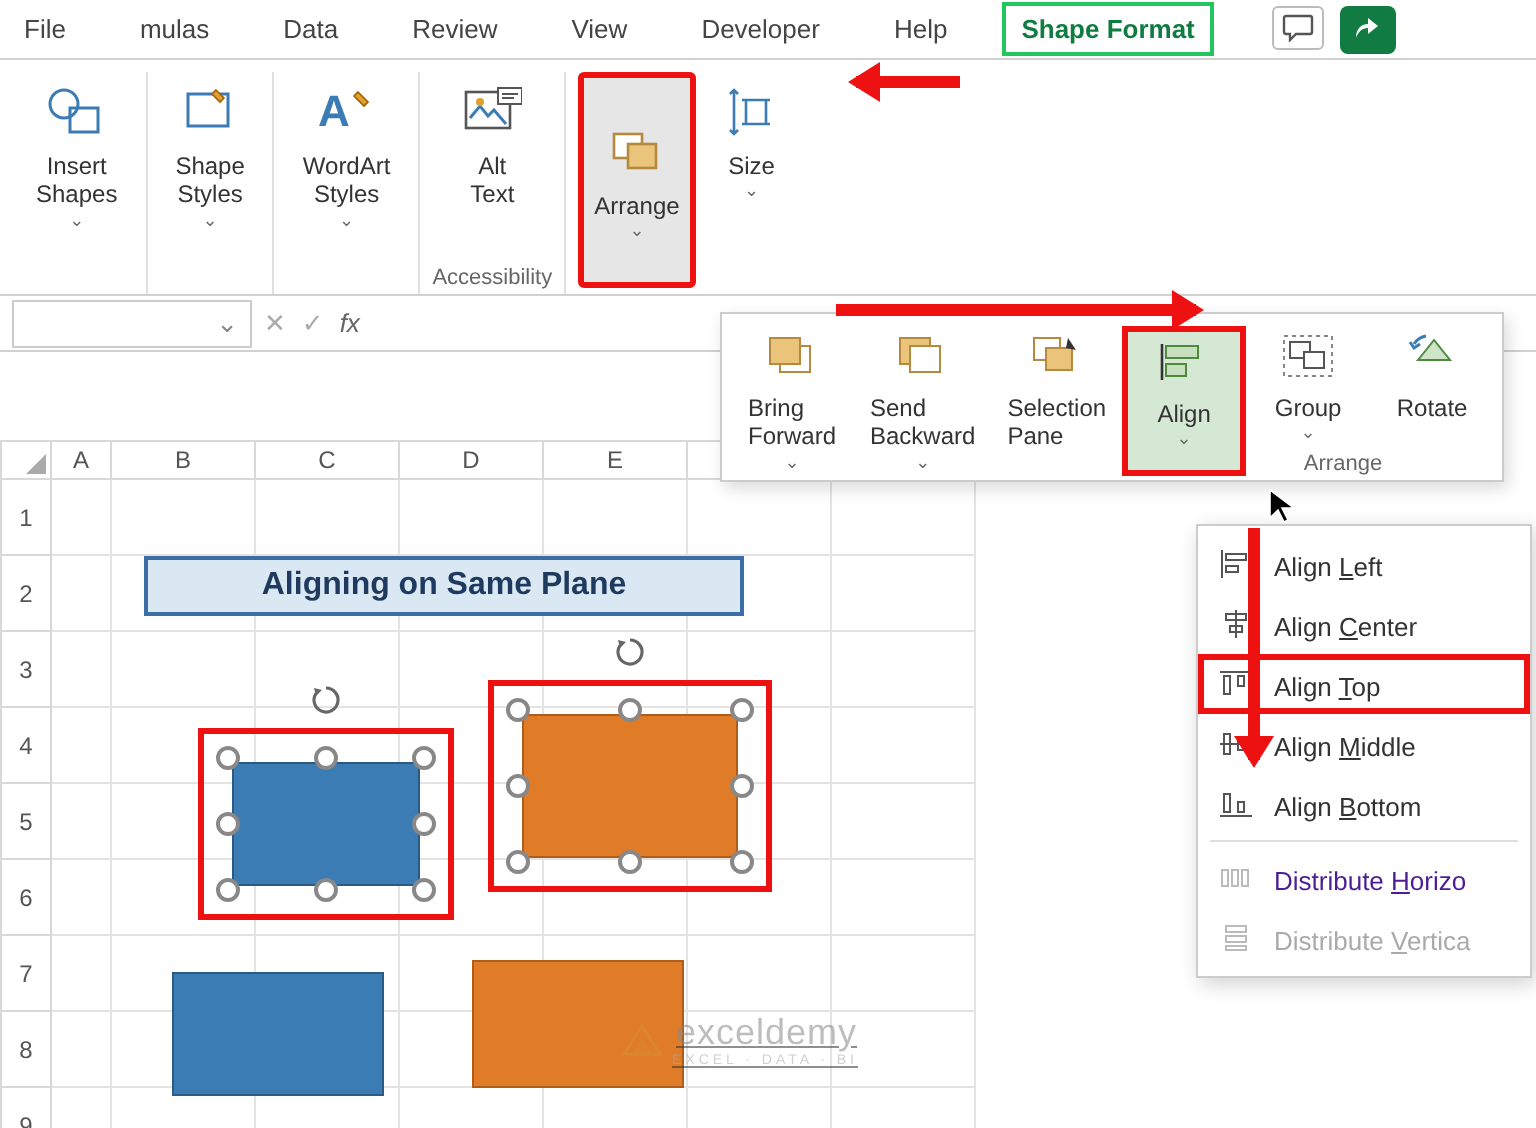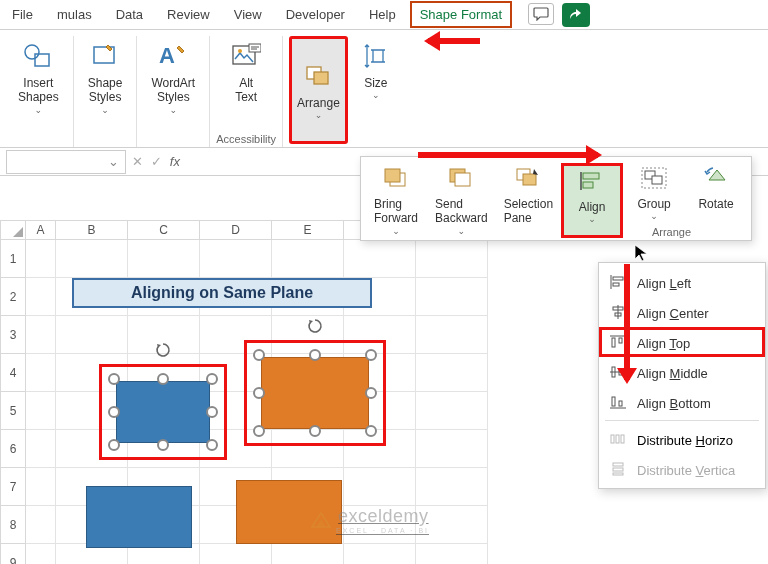--- a/index.html
+++ b/index.html
@@ -1,21 +1,21 @@
 <!DOCTYPE html>
 <html><head>
 <meta charset="utf-8">
 <style>
   * { box-sizing: border-box; margin: 0; padding: 0; font-family: 'Segoe UI', Arial, sans-serif; }
   body { background: #fff; width: 768px; height: 564px; overflow: hidden; position: relative; color: #333; font-size: 13px; }
   
   
-  .tabs { display: flex; align-items: center; height: 30px; background: #fff; border-bottom: 1px solid #d0d0d0; padding: 0 2px; gap: 4px; }
+  .tabs { display: flex; align-items: center; height: 30px; background: #fff; border-bottom: 1px solid #d0d0d0; padding: 0 2px; gap: 17px; }
   .tab { padding: 6px 10px; cursor: pointer; color: #444; font-size: 13px; white-space: nowrap; }
-  .tab.active { color: #107c41; border: 2px solid #c2410c; padding: 4px 8px; font-weight: 400; }
+  .tab.active { color: #107c41; border: 2px solid #22c55e; padding: 4px 8px; font-weight: 700; }
   .tab-extra { display: flex; gap: 8px; margin-left: 12px; }
   .box-icon { width: 26px; height: 22px; border: 1px solid #bbb; border-radius: 3px; display: flex; align-items: center; justify-content: center; }
   .share-icon { width: 28px; height: 24px; background: #107c41; border-radius: 4px; display: flex; align-items: center; justify-content: center; }
   
   
   .ribbon { display: flex; background: #fff; border-bottom: 1px solid #d0d0d0; height: 118px; padding: 6px 4px 0 4px; }
   .rib-group { display: flex; flex-direction: column; align-items: center; padding: 0 6px; border-right: 1px solid #e0e0e0; }
   .rib-group:last-child { border-right: none; }
   .rib-btns { display: flex; gap: 4px; }
   .rib-btn { display: flex; flex-direction: column; align-items: center; justify-content: flex-start; padding: 4px 8px 2px 8px; cursor: pointer; border-radius: 3px; min-width: 48px; }
@@ -488,21 +488,21 @@
     <div class="al-icon">
         <svg width="16" height="14" viewBox="0 0 16 14">
           <line x1="0" y1="13" x2="16" y2="13" stroke="#555"></line>
           <rect x="2" y="2" width="3" height="9" fill="none" stroke="#555"></rect>
           <rect x="9" y="6" width="3" height="5" fill="none" stroke="#555"></rect>
         </svg>
       </div>
     <span>Align <span class="underline">B</span>ottom</span>
   </div>
   <div class="al-sep"></div>
-  <div class="al-item" style="color:#000000">
+  <div class="al-item" style="color:#4c1d95">
     <div class="al-icon">
         <svg width="16" height="14" viewBox="0 0 16 14">
           <rect x="1" y="3" width="3" height="8" fill="none" stroke="#bbb"></rect>
           <rect x="6" y="3" width="3" height="8" fill="none" stroke="#bbb"></rect>
           <rect x="11" y="3" width="3" height="8" fill="none" stroke="#bbb"></rect>
         </svg>
       </div>
     <span>Distribute <span class="underline">H</span>orizo</span>
   </div>
   <div class="al-item" style="color:#aaa">

